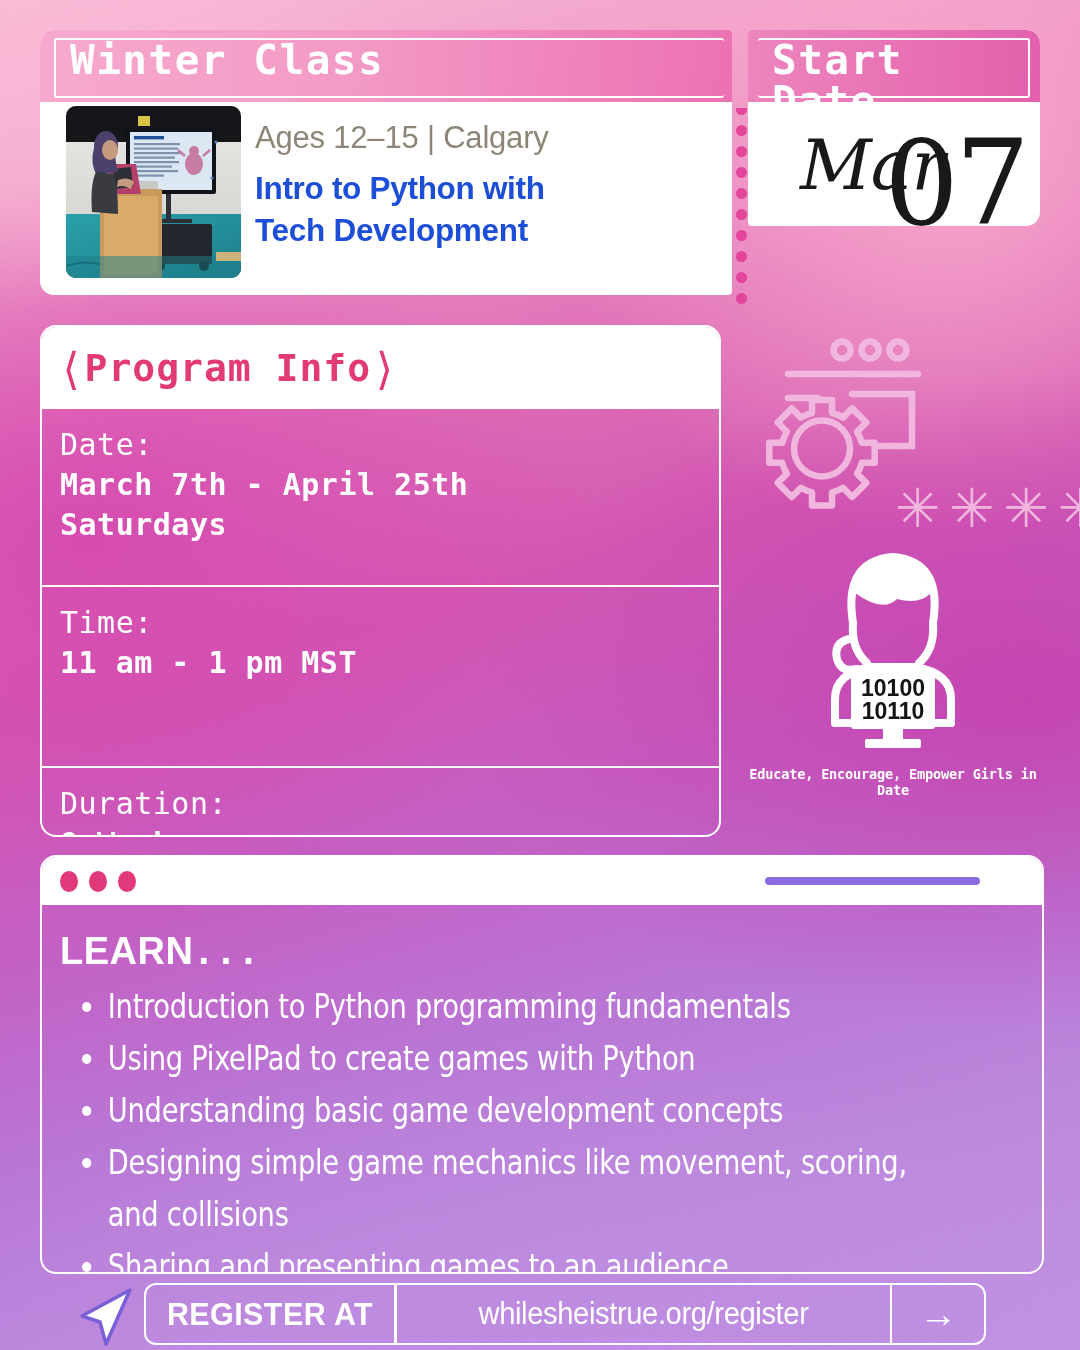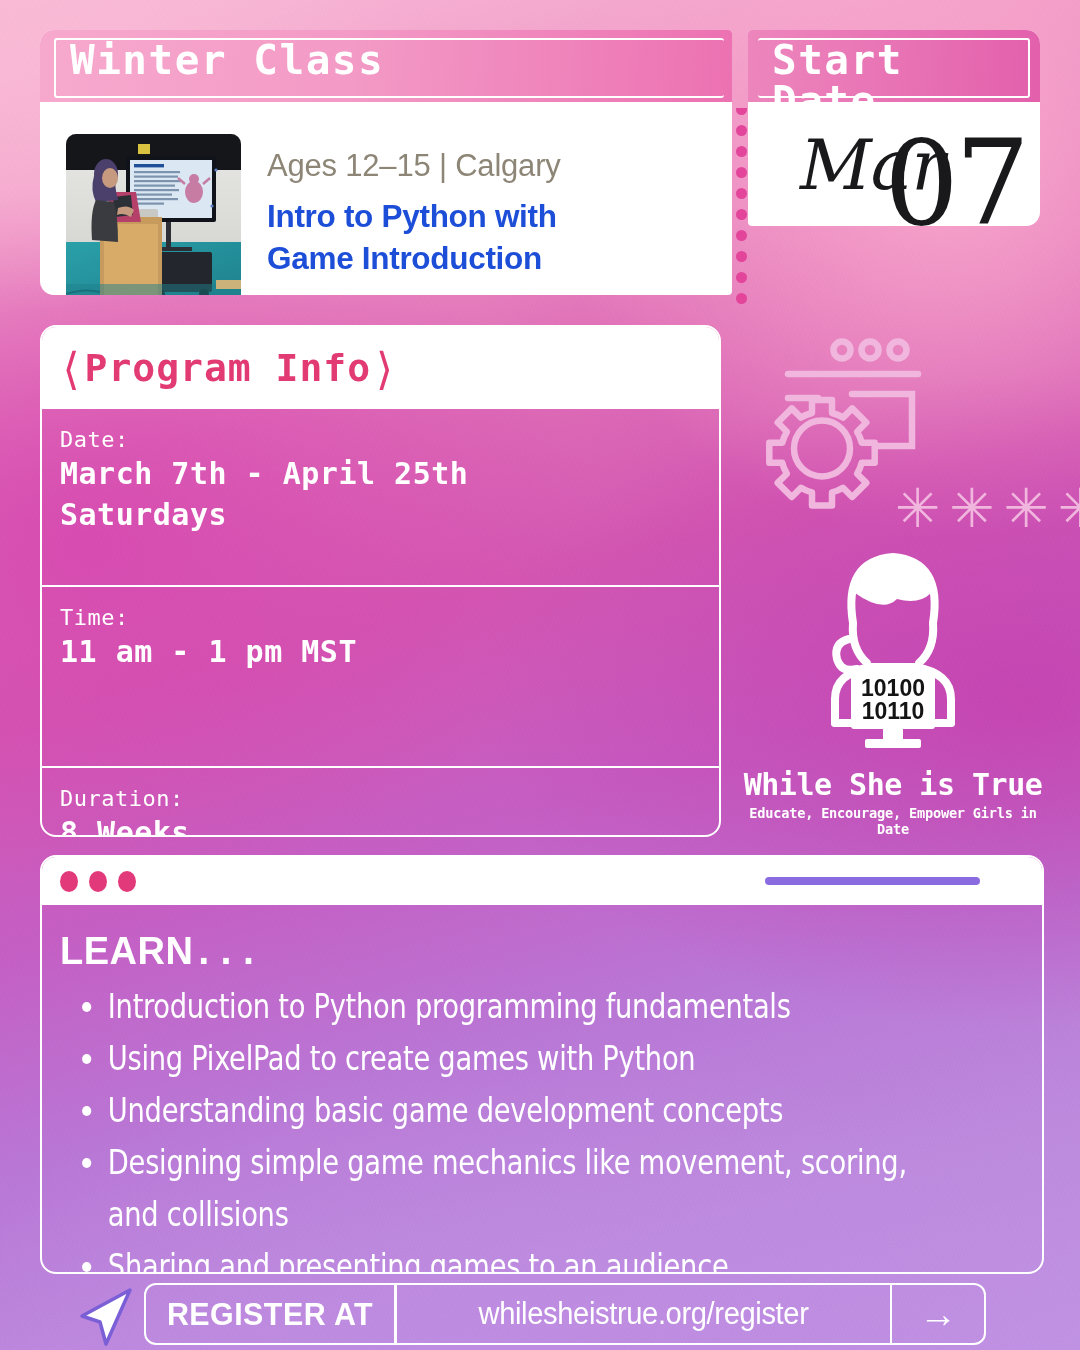--- a/index.html
+++ b/index.html
@@ -43,21 +43,21 @@
   .tk-head-inner{position:absolute;left:14px;right:8px;top:8px;bottom:4px;
     border:2.5px solid #fff;border-right:none;border-radius:3px;
     display:flex;align-items:flex-start;}
   .ticket-right .tk-head-inner{left:10px;right:10px;border-right:2.5px solid #fff;}
   .tk-head-inner.noleft{border-left:none;}
   .tk-title{
     font-family:"DejaVu Sans Mono","Liberation Mono",monospace;
     font-weight:700;font-size:41px;color:#fff;letter-spacing:1.5px;
     padding-left:14px;line-height:1;}
 
-  .tk-body{display:flex;padding:32px 0 0 26px;gap:26px;}
+  .tk-body{display:flex;padding:4px 0 0 26px;gap:14px;}
   .photo{width:175px;height:172px;border-radius:10px;overflow:hidden;flex:none;
     position:relative;background:#1d2024;}
   .photo svg{display:block;width:100%;height:100%;}
   .tk-text{padding-top:14px;}
   .tk-ages{font-size:31px;color:#8d8677;font-weight:400;letter-spacing:-.2px;}
   .tk-name{font-size:31.5px;color:#1d4ed8;font-weight:700;line-height:1.32;margin-top:12px;letter-spacing:-.3px;}
 
   .date-area{height:193px;display:flex;align-items:center;justify-content:center;position:relative;}
   .date-mar{font-family:"DejaVu Serif","Liberation Serif",serif;font-style:italic;
     font-size:70px;color:#19191c;position:absolute;left:52px;top:22px;letter-spacing:-1px;}
@@ -77,21 +77,21 @@
     font-weight:700;font-size:38px;color:#e23a72;letter-spacing:1px;}
   .prog-head .br{font-family:"DejaVu Sans Mono","Liberation Mono",monospace;
     font-weight:400;font-size:44px;color:#e23a72;}
   .prog-rows{height:calc(100% - 82px);display:flex;flex-direction:column;}
   .prow{border-top:2.5px solid #fff;padding:16px 0 10px 18px;
     font-family:"DejaVu Sans Mono","Liberation Mono",monospace;color:#fff;}
   .prow:first-child{border-top:none;}
   .prow.r1{flex:0 0 150px;}
   .prow.r2{flex:0 0 153px;}
   .prow.r3{flex:1 1 auto;}
-  .plabel{font-size:22px;font-weight:400;line-height:1.32;letter-spacing:.5px;}
+  .plabel{font-size:30px;font-weight:400;line-height:1.32;letter-spacing:.5px;}
   .pvalue{font-size:30px;font-weight:700;line-height:1.36;letter-spacing:.5px;}
 
   
   .decor{position:absolute;left:730px;top:332px;width:320px;height:500px;}
   .gear-ico{position:absolute;left:10px;top:4px;width:185px;height:195px;}
   .stars{position:absolute;left:165px;top:150px;display:flex;gap:9px;}
   .stars span{font-size:54px;line-height:1;color:#f0b6dd;font-family:"DejaVu Sans",sans-serif;}
   .logo{position:absolute;left:5px;top:215px;width:316px;}
   .logo-mark{display:flex;justify-content:center;}
   .logo-name{font-family:"DejaVu Sans Mono","Liberation Mono",monospace;
@@ -215,21 +215,21 @@
             </g>
             <rect x="0" y="150" width="175" height="22" fill="#1d7f8c" opacity=".5"></rect>
             <rect x="150" y="146" width="25" height="9" fill="#cbb27a"></rect>
             <path d="M0 160 q18 -6 34 -2" stroke="#18707c" stroke-width="2" fill="none"></path>
           </svg>
         </div>
         <div class="tk-text">
           <div class="tk-ages">Ages 12–15 | Calgary</div>
           <div class="tk-name">
             <div>Intro to Python with</div>
-            <div>Game Introduction</div>
+            <div>Tech Development</div>
           </div>
         </div>
       </div>
     </div>
 
     <div class="perf">
       <i></i>
         <i></i>
         <i></i>
         <i></i>
@@ -309,21 +309,20 @@
           </g>
           <path d="M78 46 q8 -34 38 -36 q30 2 38 36 q-12 12 -34 6 q-14 14 -42 -6 Z" fill="#ffffff"></path>
           <path d="M90 118 q26 14 52 0 l0 10 q-26 16 -52 0 Z" fill="#ffffff"></path>
           <rect x="74" y="124" width="84" height="58" rx="3" fill="#ffffff"></rect>
           <rect x="106" y="182" width="20" height="12" fill="#ffffff"></rect>
           <rect x="88" y="192" width="56" height="9" rx="2" fill="#ffffff"></rect>
           <text x="116" y="149" text-anchor="middle" font-family="'Liberation Sans',sans-serif" font-size="23" font-weight="700" fill="#141414">10100</text>
           <text x="116" y="172" text-anchor="middle" font-family="'Liberation Sans',sans-serif" font-size="23" font-weight="700" fill="#141414">10110</text>
         </svg>
       </div>
-      <div class="logo-name">While She is True</div>
       <div class="logo-tag">Educate, Encourage, Empower Girls in Date</div>
     </div>
   </div>
 
   <div class="learn">
     <div class="learn-bar">
       <div class="dots">
           <i></i>
           <i></i>
           <i></i>

